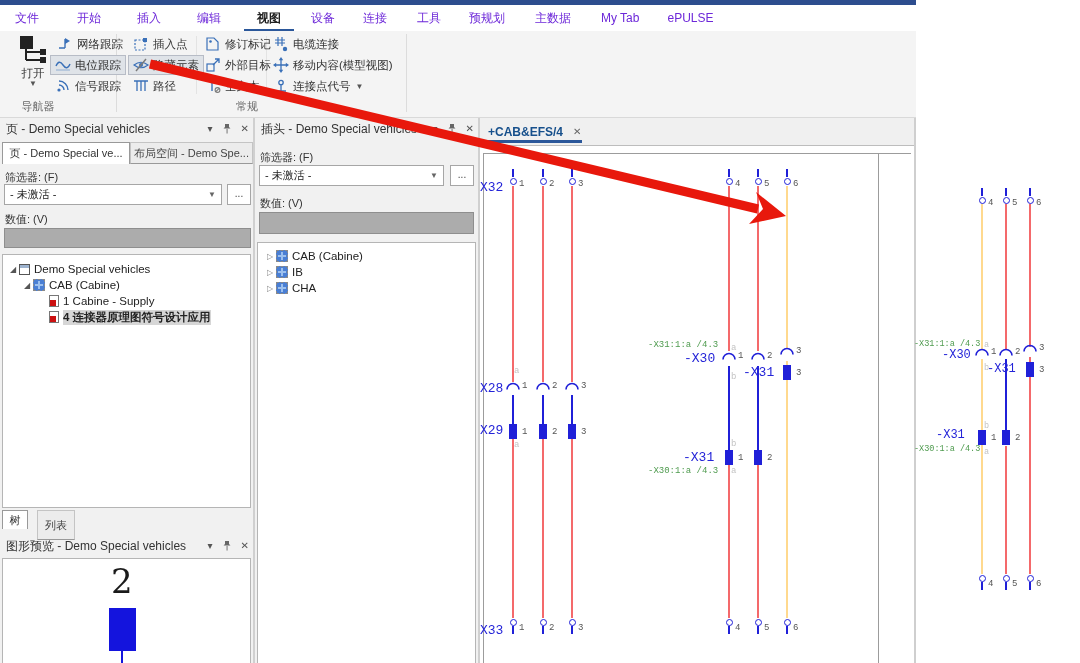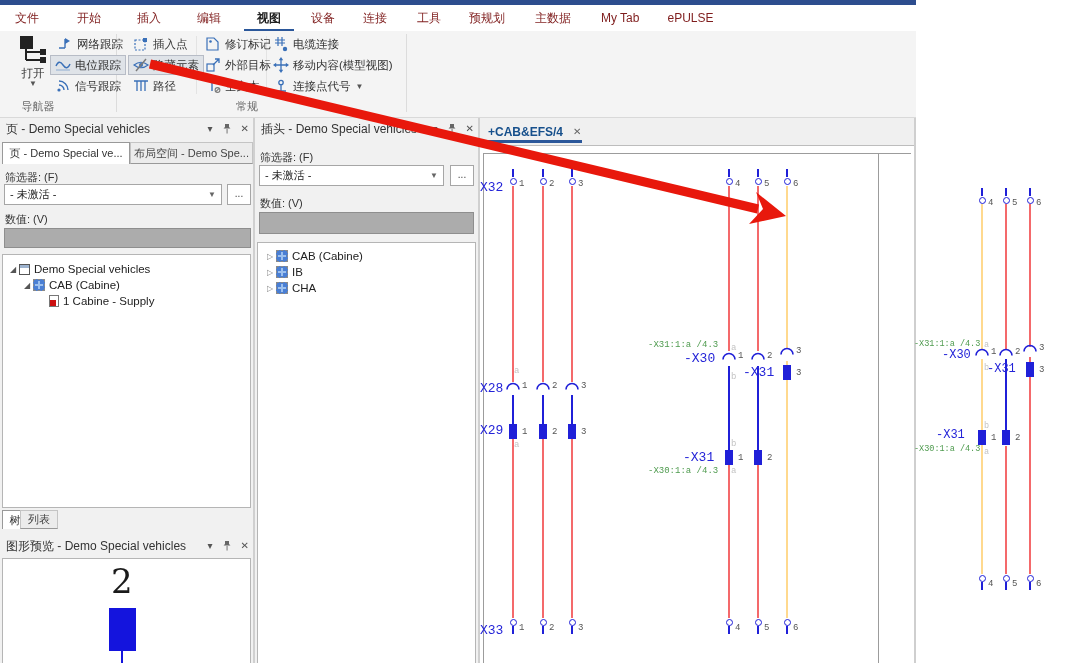--- a/index.html
+++ b/index.html
@@ -2,21 +2,21 @@
 <html><head>
 <meta charset="utf-8">
 <style>
   html,body{margin:0;padding:0;background:#ffffff;}
   #stage{position:relative;width:1080px;height:663px;overflow:hidden;
          font-family:"Liberation Sans",sans-serif;color:#333;background:#fff;}
   #app{position:absolute;left:0;top:0;width:916px;height:663px;background:#f1f1f1;}
   
   #titlebar{position:absolute;left:0;top:0;width:916px;height:5px;background:#2d4d8e;}
   #menubar{position:absolute;left:0;top:5px;width:916px;height:26px;background:#fff;display:flex;align-items:center;}
-  .menu-item{font-size:12px;color:#7f1d1d;padding:5px 13px;white-space:nowrap;cursor:default;}
+  .menu-item{font-size:12px;color:#6d28d9;padding:5px 13px;white-space:nowrap;cursor:default;}
   .menu-item.active{color:#222;font-weight:bold;border-bottom:3px solid #2b579a;padding-bottom:2px;}
   #searchbox{position:absolute;left:647px;top:3px;width:222px;height:22px;border:1px solid #a9aeb8;background:#fff;display:flex;align-items:center;gap:6px;padding:0 7px;box-sizing:border-box;}
   #searchbox .ph{font-size:12px;color:#9a9a9a;white-space:nowrap;}
   
   #ribbon{position:absolute;left:0;top:31px;width:916px;height:86px;background:#f4f4f4;border-bottom:1px solid #d9d9d9;}
   .rib-sep{position:absolute;top:3px;width:1px;height:78px;background:#dcdcdc;}
   .rib-sep.short{top:5px;height:58px;background:#e3e3e3;}
   #open-btn{position:absolute;left:8px;top:2px;width:50px;height:66px;display:flex;flex-direction:column;align-items:center;cursor:default;}
   #open-btn .lbl{font-size:11.5px;color:#333;margin-top:1px;}
   #open-btn .dd{font-size:8px;color:#555;line-height:6px;}
@@ -248,25 +248,31 @@
               <b></b>
             </span>
           <span>CAB (Cabine)</span>
         </div>
         <div class="tree-row" style="padding-left:46px;">
           <span class="ico-page">
               <i></i>
             </span>
           <span>1 Cabine - Supply</span>
         </div>
+        <div class="tree-row" style="padding-left:46px;">
+          <span class="ico-page">
+              <i></i>
+            </span>
+          <span class="sel-row">4 连接器原理图符号设计应用</span>
+        </div>
       </div>
       <div class="tab on" style="position:absolute;left:2px;top:510px;width:26px;height:19px;">
           <span>树</span>
         </div>
-      <div class="tab off" style="position:absolute;left:20px;top:510px;width:38px;height:19px;justify-content:center;">
+      <div class="tab off" style="position:absolute;left:37px;top:510px;width:38px;height:30px;justify-content:center;">
           <span>列表</span>
         </div>
     </div>
 
     <div>
       <div class="panel-header" style="left:0;top:535px;width:253px;">
         <span>图形预览 - Demo Special vehicles</span>
         <span class="ph-icons">
           <span class="gly">▾</span>
           <svg width="10" height="12" viewBox="0 0 10 12">

